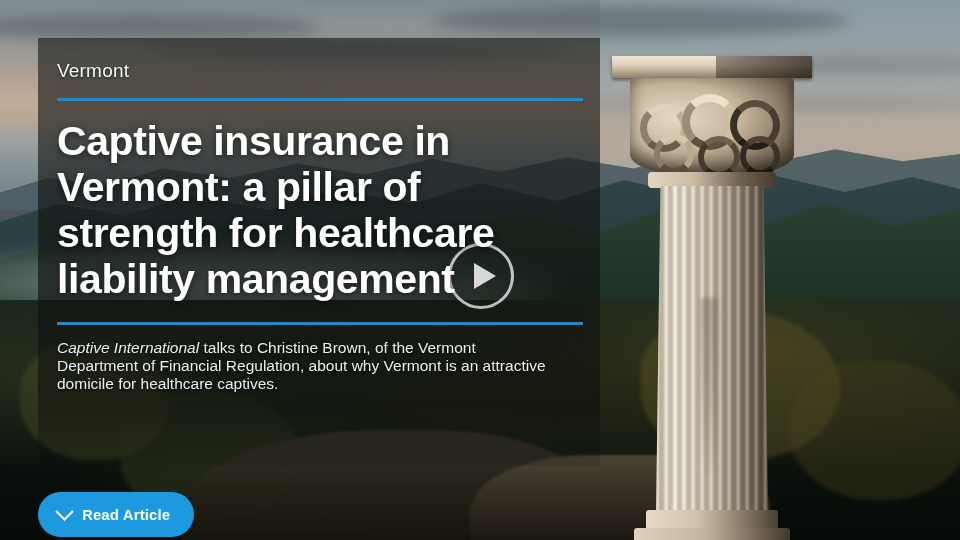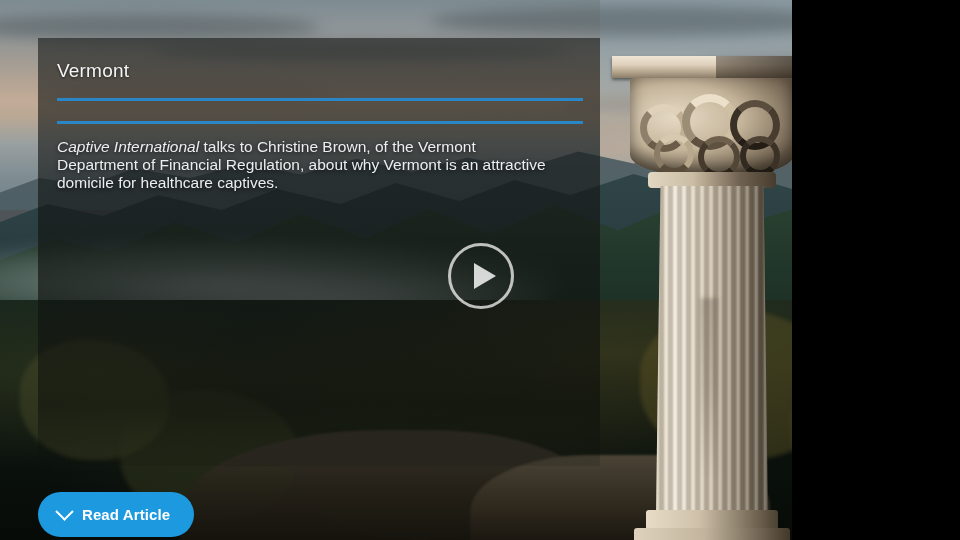--- a/index.html
+++ b/index.html
@@ -2,21 +2,21 @@
 <html><head>
 <meta charset="utf-8">
 <style>
   html, body {
     margin: 0;
     padding: 0;
     background: #000;
   }
   #stage {
     position: relative;
-    width: 792px;
+    width: 960px;
     height: 540px;
     overflow: hidden;
     font-family: "Liberation Sans", sans-serif;
     background: #7f1d1d;
     user-select: none;
   }
 
   
   .bg {
     position: absolute;
@@ -384,20 +384,21 @@
 
   <div class="panel"></div>
 
   <div class="play-btn">
     <div class="play-tri"></div>
   </div>
 
   <div class="content">
     <p class="eyebrow">Vermont</p>
     <div class="rule"></div>
+    <h1 class="headline">Captive insurance in Vermont: a pillar of strength for healthcare liability management</h1>
     <div class="rule2"></div>
     <p class="desc"><em>Captive International</em><span> talks to Christine Brown, of the Vermont Department of Financial Regulation, about why Vermont is an attractive domicile for healthcare captives.</span></p>
   </div>
 
   <button class="cta">
     <span class="chev"></span>
     <span>Read Article</span>
   </button>
 
 </div>

